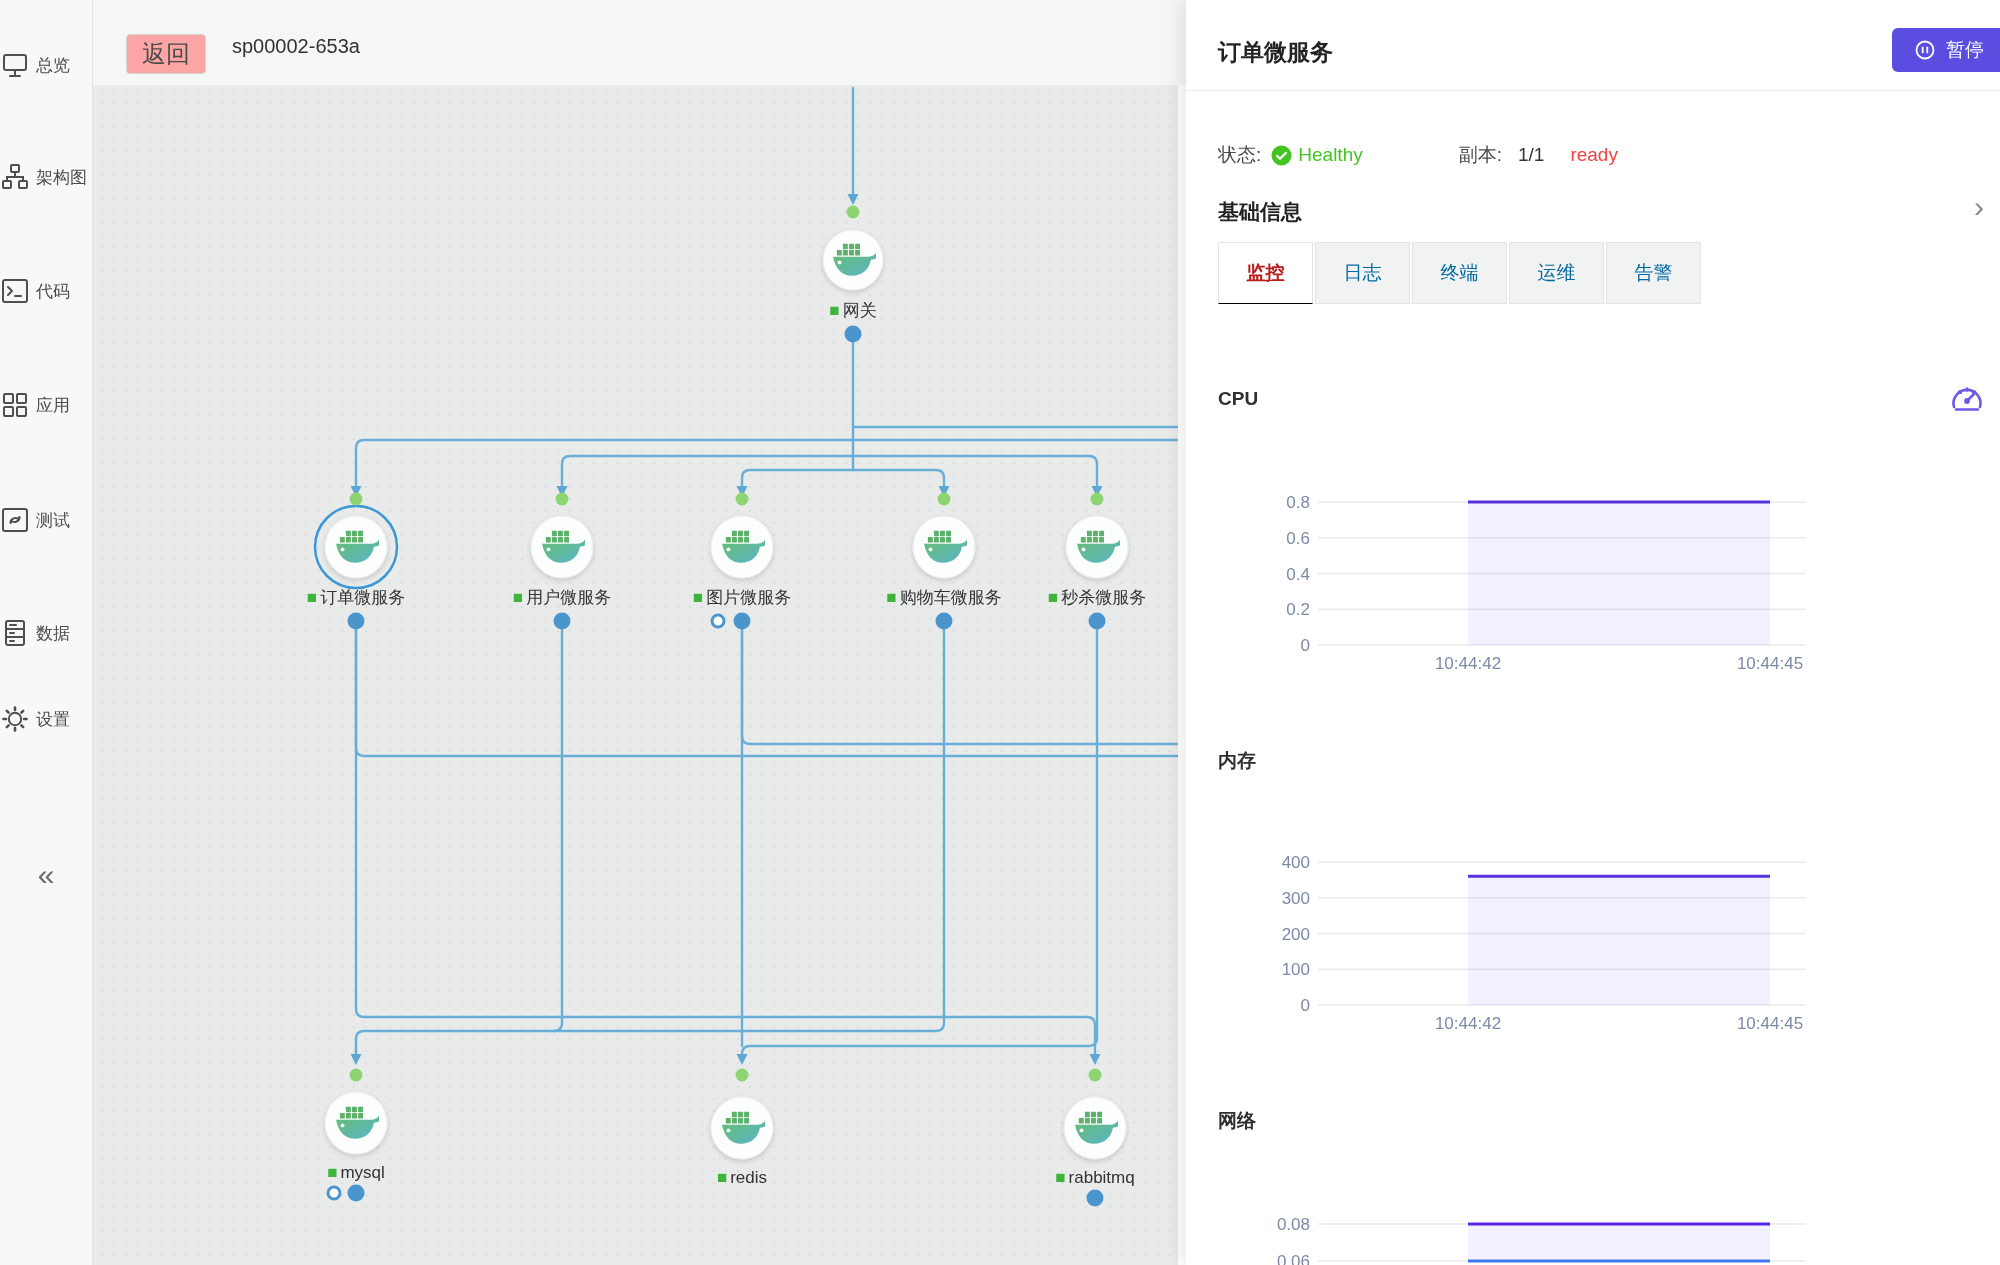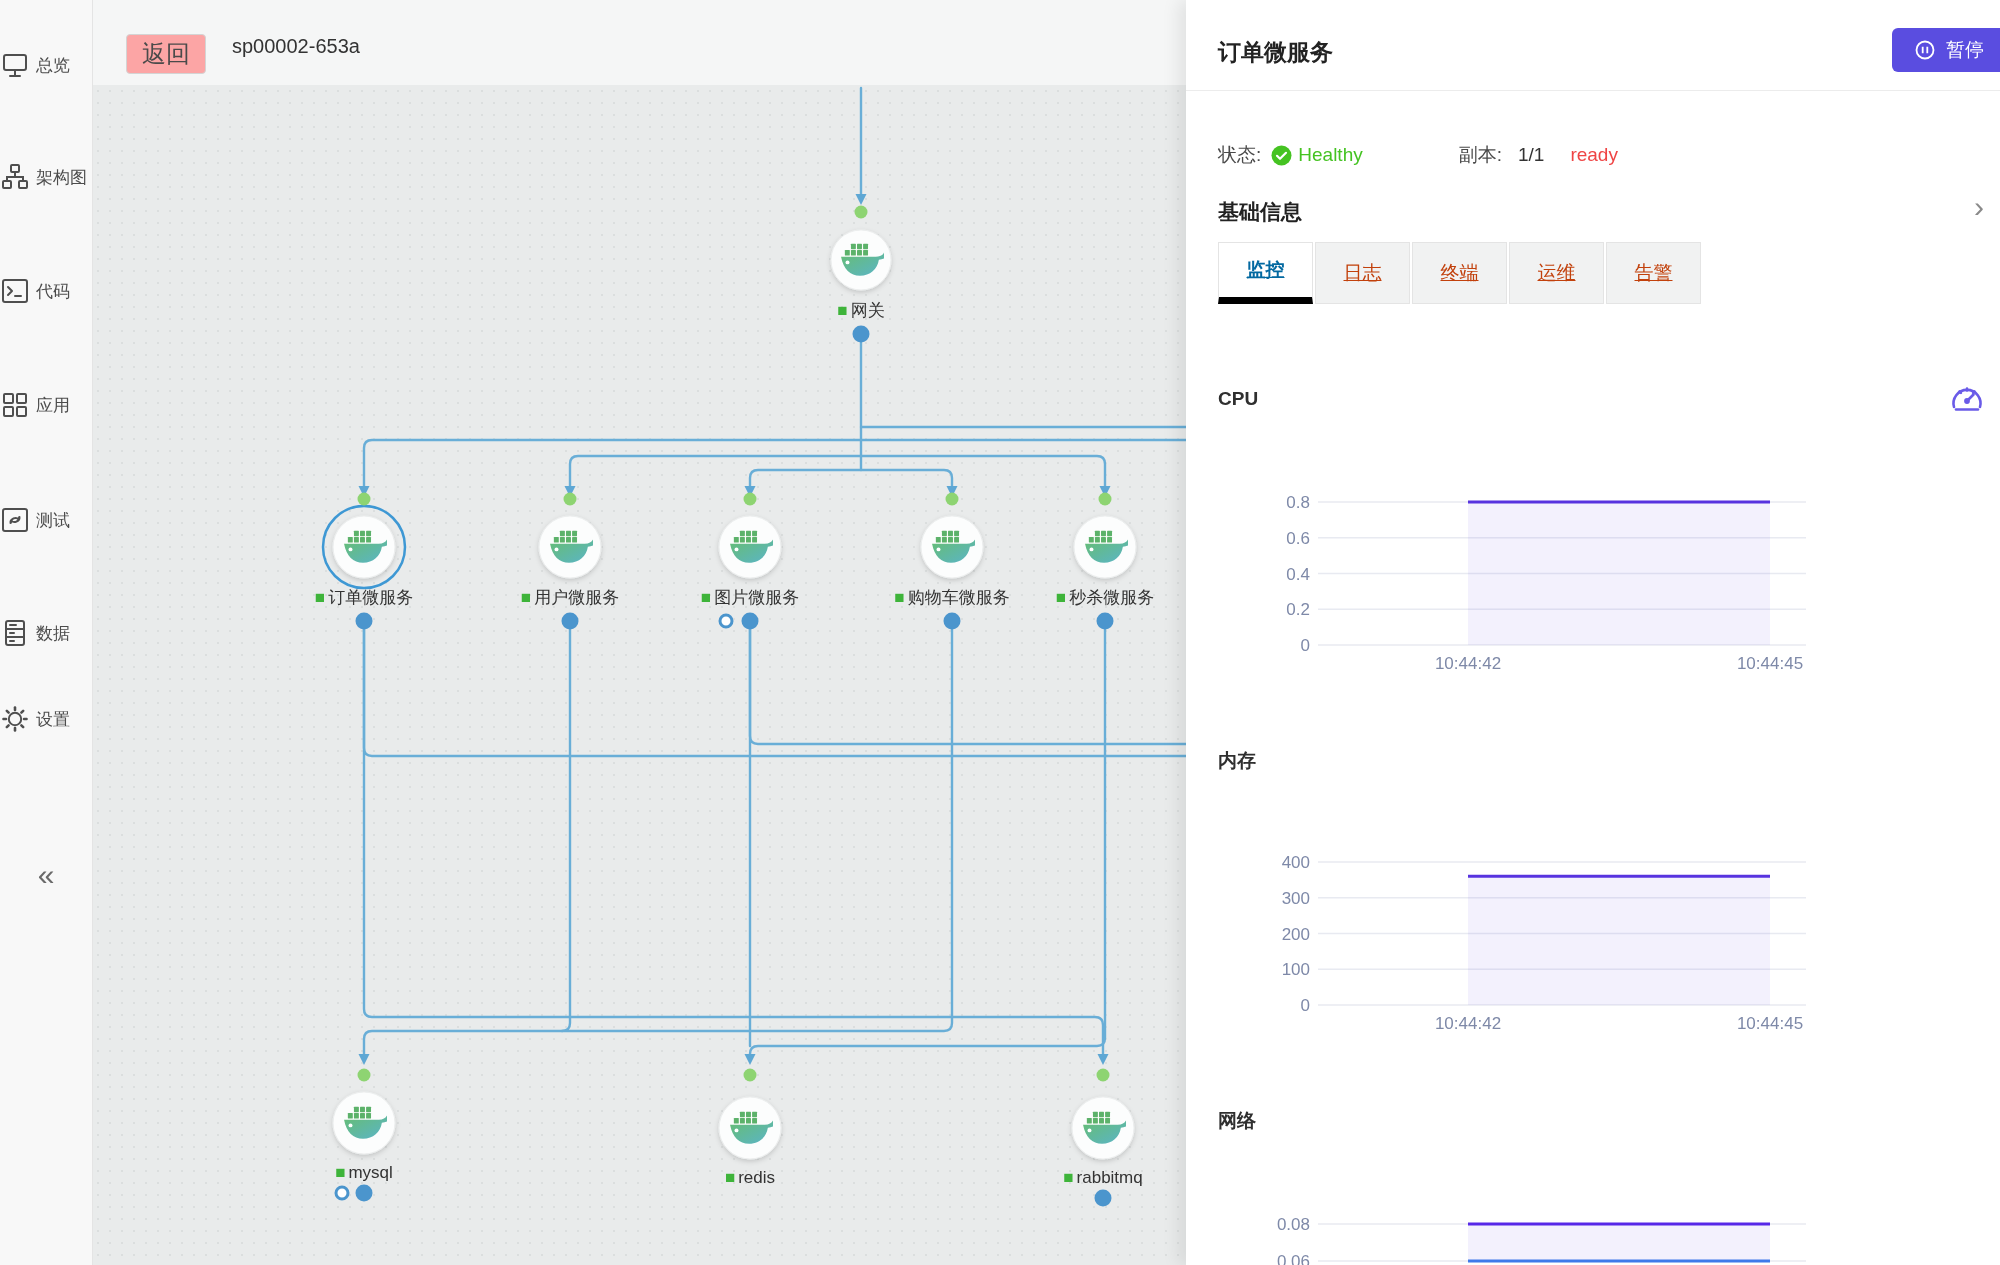--- a/index.html
+++ b/index.html
@@ -16,43 +16,43 @@
   .side-label{font-size:17px;color:#4c4c4c;white-space:nowrap;}
   .collapse{position:absolute;left:0;width:92px;text-align:center;font-size:30px;color:#6a6a6a;cursor:pointer;}
 
   
   #topbar{position:absolute;left:92px;top:0;width:1094px;height:85px;background:#f5f6f6;z-index:1;}
   #back-btn{position:absolute;left:34px;top:34px;width:80px;height:40px;background:#fca5a5;border:1px solid #d4d4d4;border-radius:4px;font-size:24px;color:#4a4a4a;display:flex;align-items:center;justify-content:center;cursor:pointer;}
   #sp-title{position:absolute;left:140px;top:26px;height:40px;line-height:40px;font-size:20px;color:#333;}
 
   
   #canvas{
-    position:absolute;left:92px;top:85px;width:1094px;height:1180px;
+    position:absolute;left:84px;top:85px;width:1094px;height:1180px;
     background-color:#e9ebeb;
     background-image:radial-gradient(#dbdede 1px, rgba(0,0,0,0) 1.2px);
     background-size:12px 12px;overflow:hidden;z-index:1;
   }
   #diagram-svg{position:absolute;left:0;top:0;}
   #diagram-svg text{font-family:"Liberation Sans",sans-serif;}
 
   
   #panel{position:absolute;left:1186px;top:0;width:814px;height:1265px;background:#ffffff;box-shadow:-8px 0 16px rgba(0,0,0,0.08);z-index:3;}
   #panel-title{position:absolute;left:32px;top:22px;font-size:23px;font-weight:bold;color:#222;}
   #pause-btn{position:absolute;left:706px;top:28px;height:44px;width:150px;background:#5a4de0;border:none;border-radius:6px;color:#fff;font-size:19px;display:flex;align-items:center;gap:10px;padding:0 0 0 22px;cursor:pointer;}
   #panel-divider{position:absolute;left:0;top:90px;width:814px;height:1px;background:#ececec;}
   #status-row{position:absolute;left:32px;top:142px;display:flex;align-items:center;font-size:19px;color:#4a4a4a;}
   .healthy{color:#45c322;margin-left:6px;}
   .rep-label{margin-left:96px;}
   .rep-val{margin-left:16px;color:#333;}
   .rep-state{margin-left:26px;color:#ef4444;}
   #basic-info{position:absolute;left:32px;top:198px;font-size:21px;font-weight:bold;color:#222;}
   #basic-chevron{position:absolute;right:16px;top:192px;font-size:30px;color:#8a8a8a;cursor:pointer;line-height:1;}
   #tabs{position:absolute;left:32px;top:242px;display:flex;gap:2px;}
-  .tab{width:95px;height:62px;display:flex;align-items:center;justify-content:center;font-size:19px;color:#c2410c;background:#f1f2f2;border:1px solid #e4e4e4;cursor:pointer;box-sizing:border-box;text-decoration:underline;}
-  .tab.active{background:#ffffff;color:#0369a1;font-weight:bold;text-decoration:underline;border-bottom:7px solid #000000;}
+  .tab{width:95px;height:62px;display:flex;align-items:center;justify-content:center;font-size:19px;color:#0369a1;background:#f1f2f2;border:1px solid #e4e4e4;cursor:pointer;box-sizing:border-box;}
+  .tab.active{background:#ffffff;color:#b91c1c;font-weight:bold;text-decoration:underline;border-bottom:1px solid #000000;}
   .chart-title{position:absolute;left:32px;font-size:19px;font-weight:bold;color:#2f2f2f;}
   #gauge-icon{position:absolute;left:760px;top:378px;cursor:pointer;}
   .chart-svg{position:absolute;left:64px;}
   .chart-svg text{font-family:"Liberation Sans",sans-serif;}
 </style>
 </head>
 <body>
 
 <div id="topline"></div>
 

